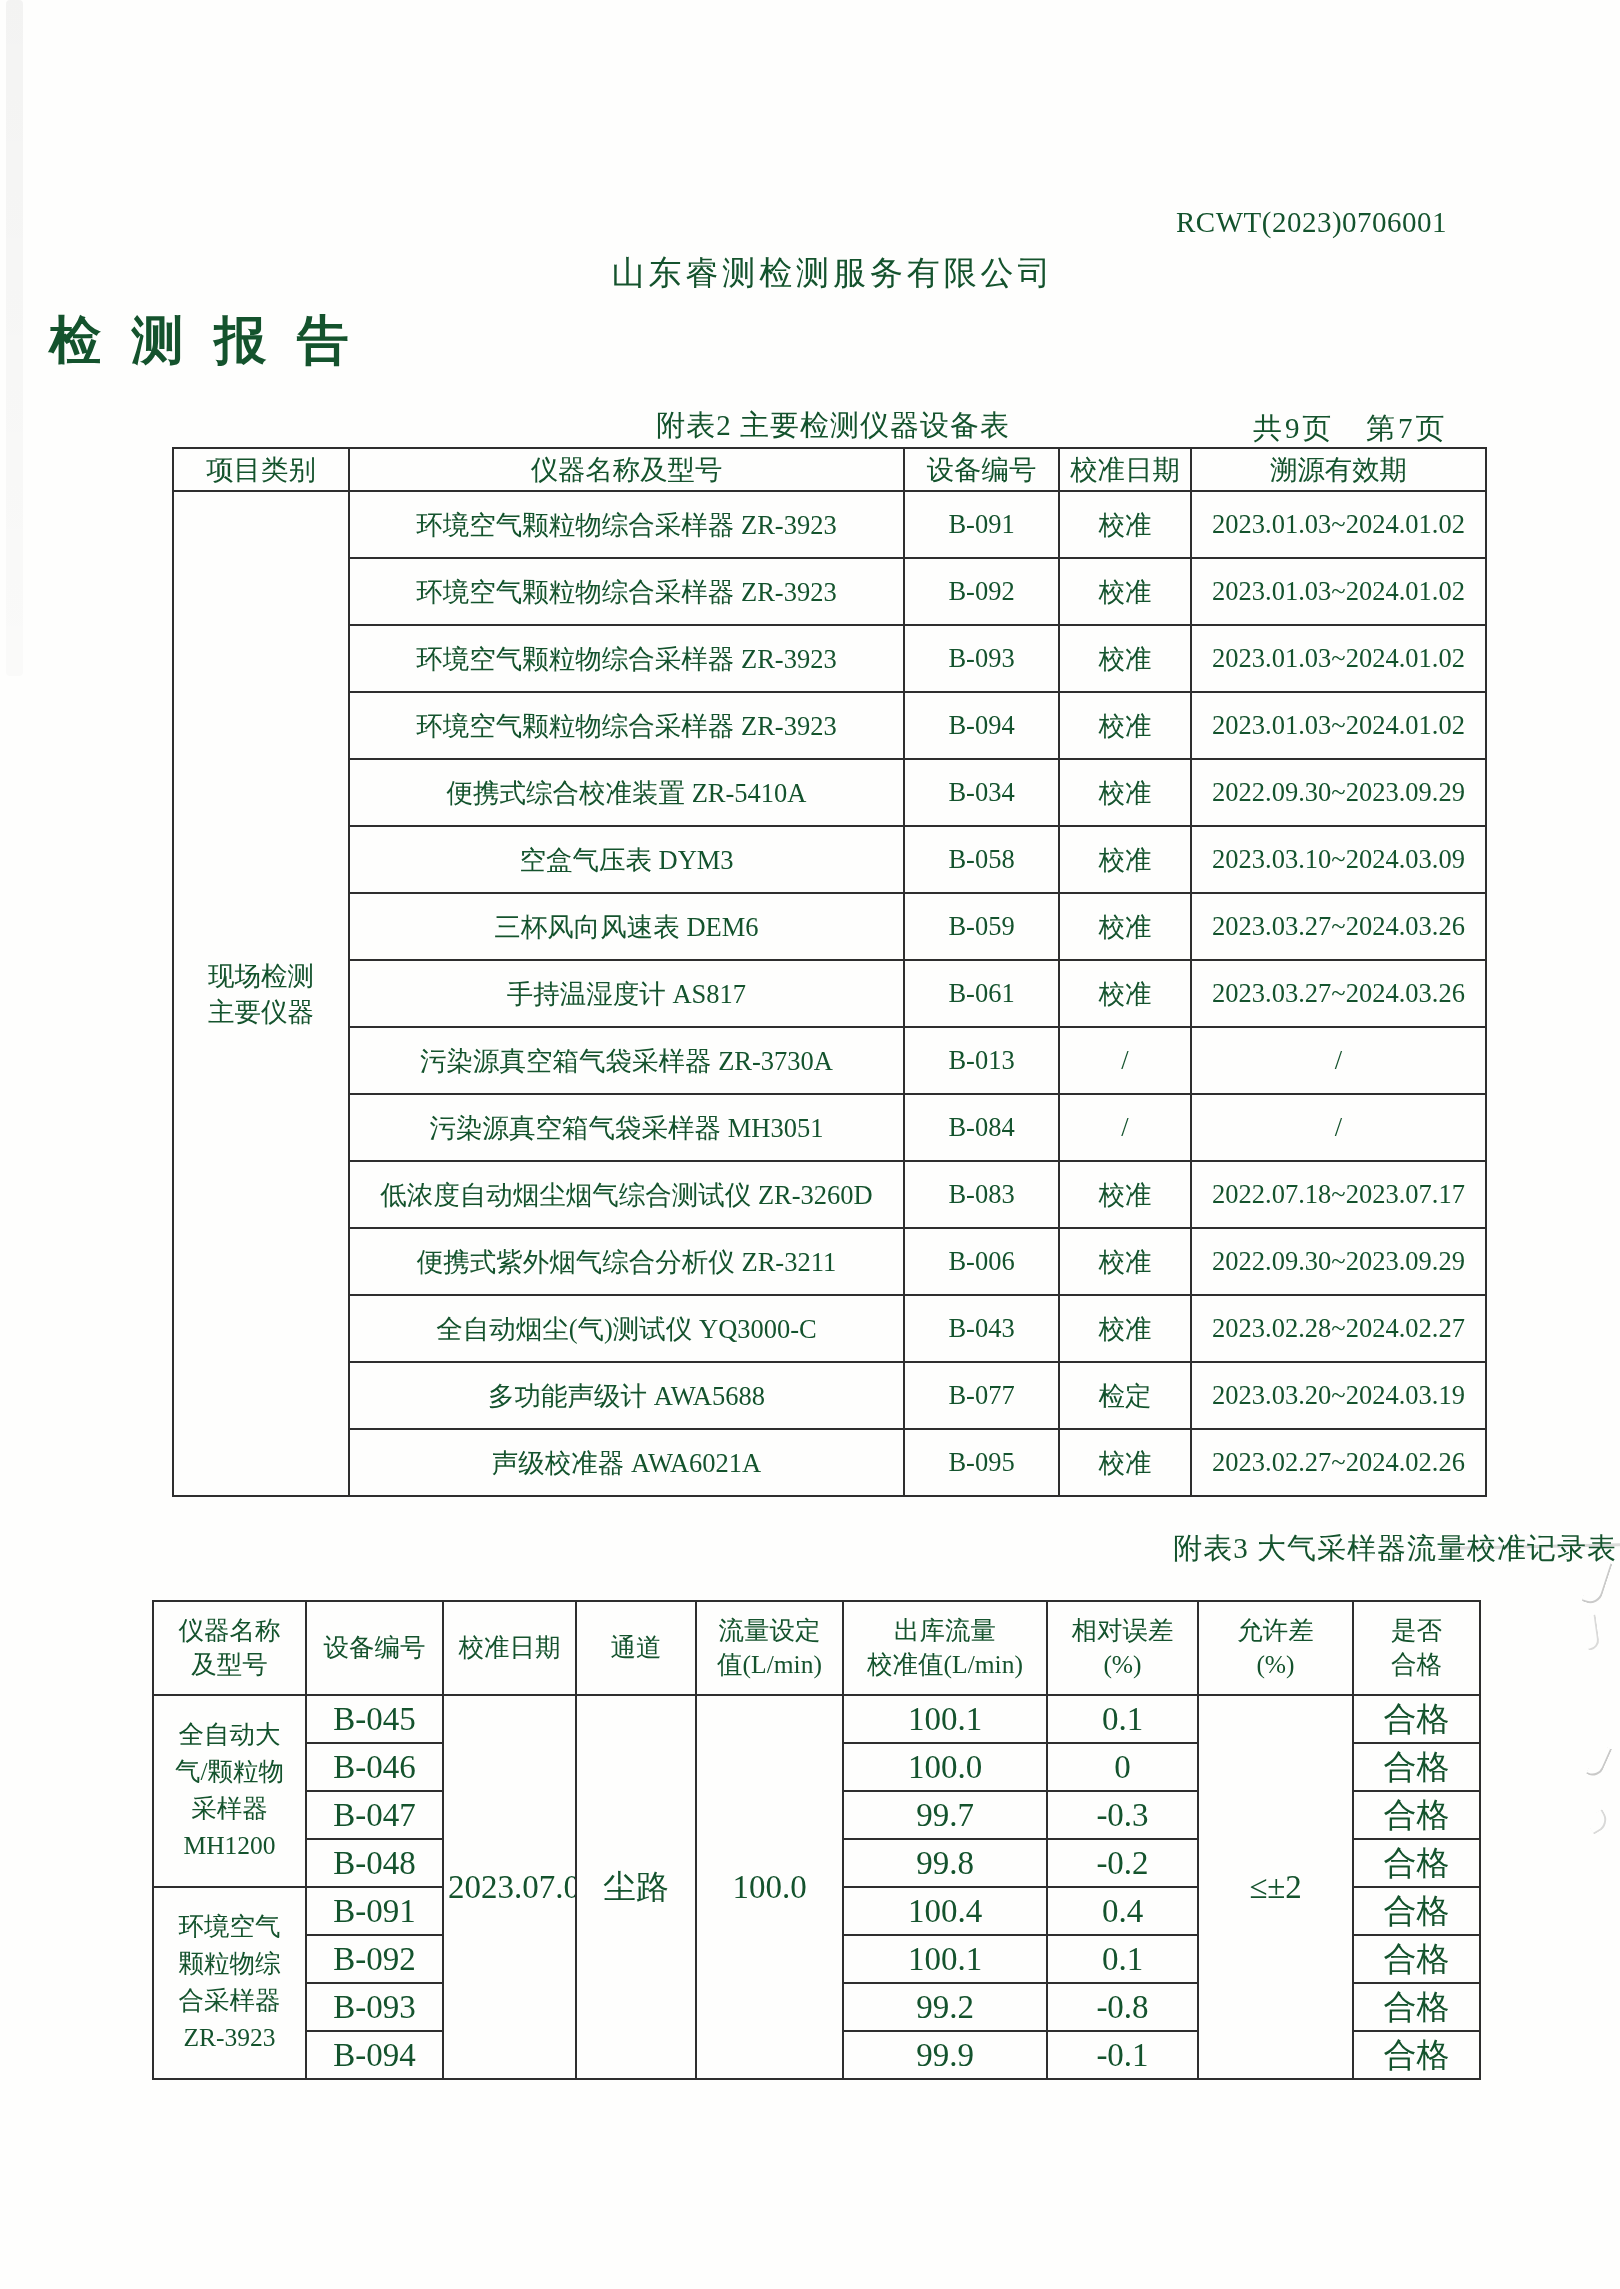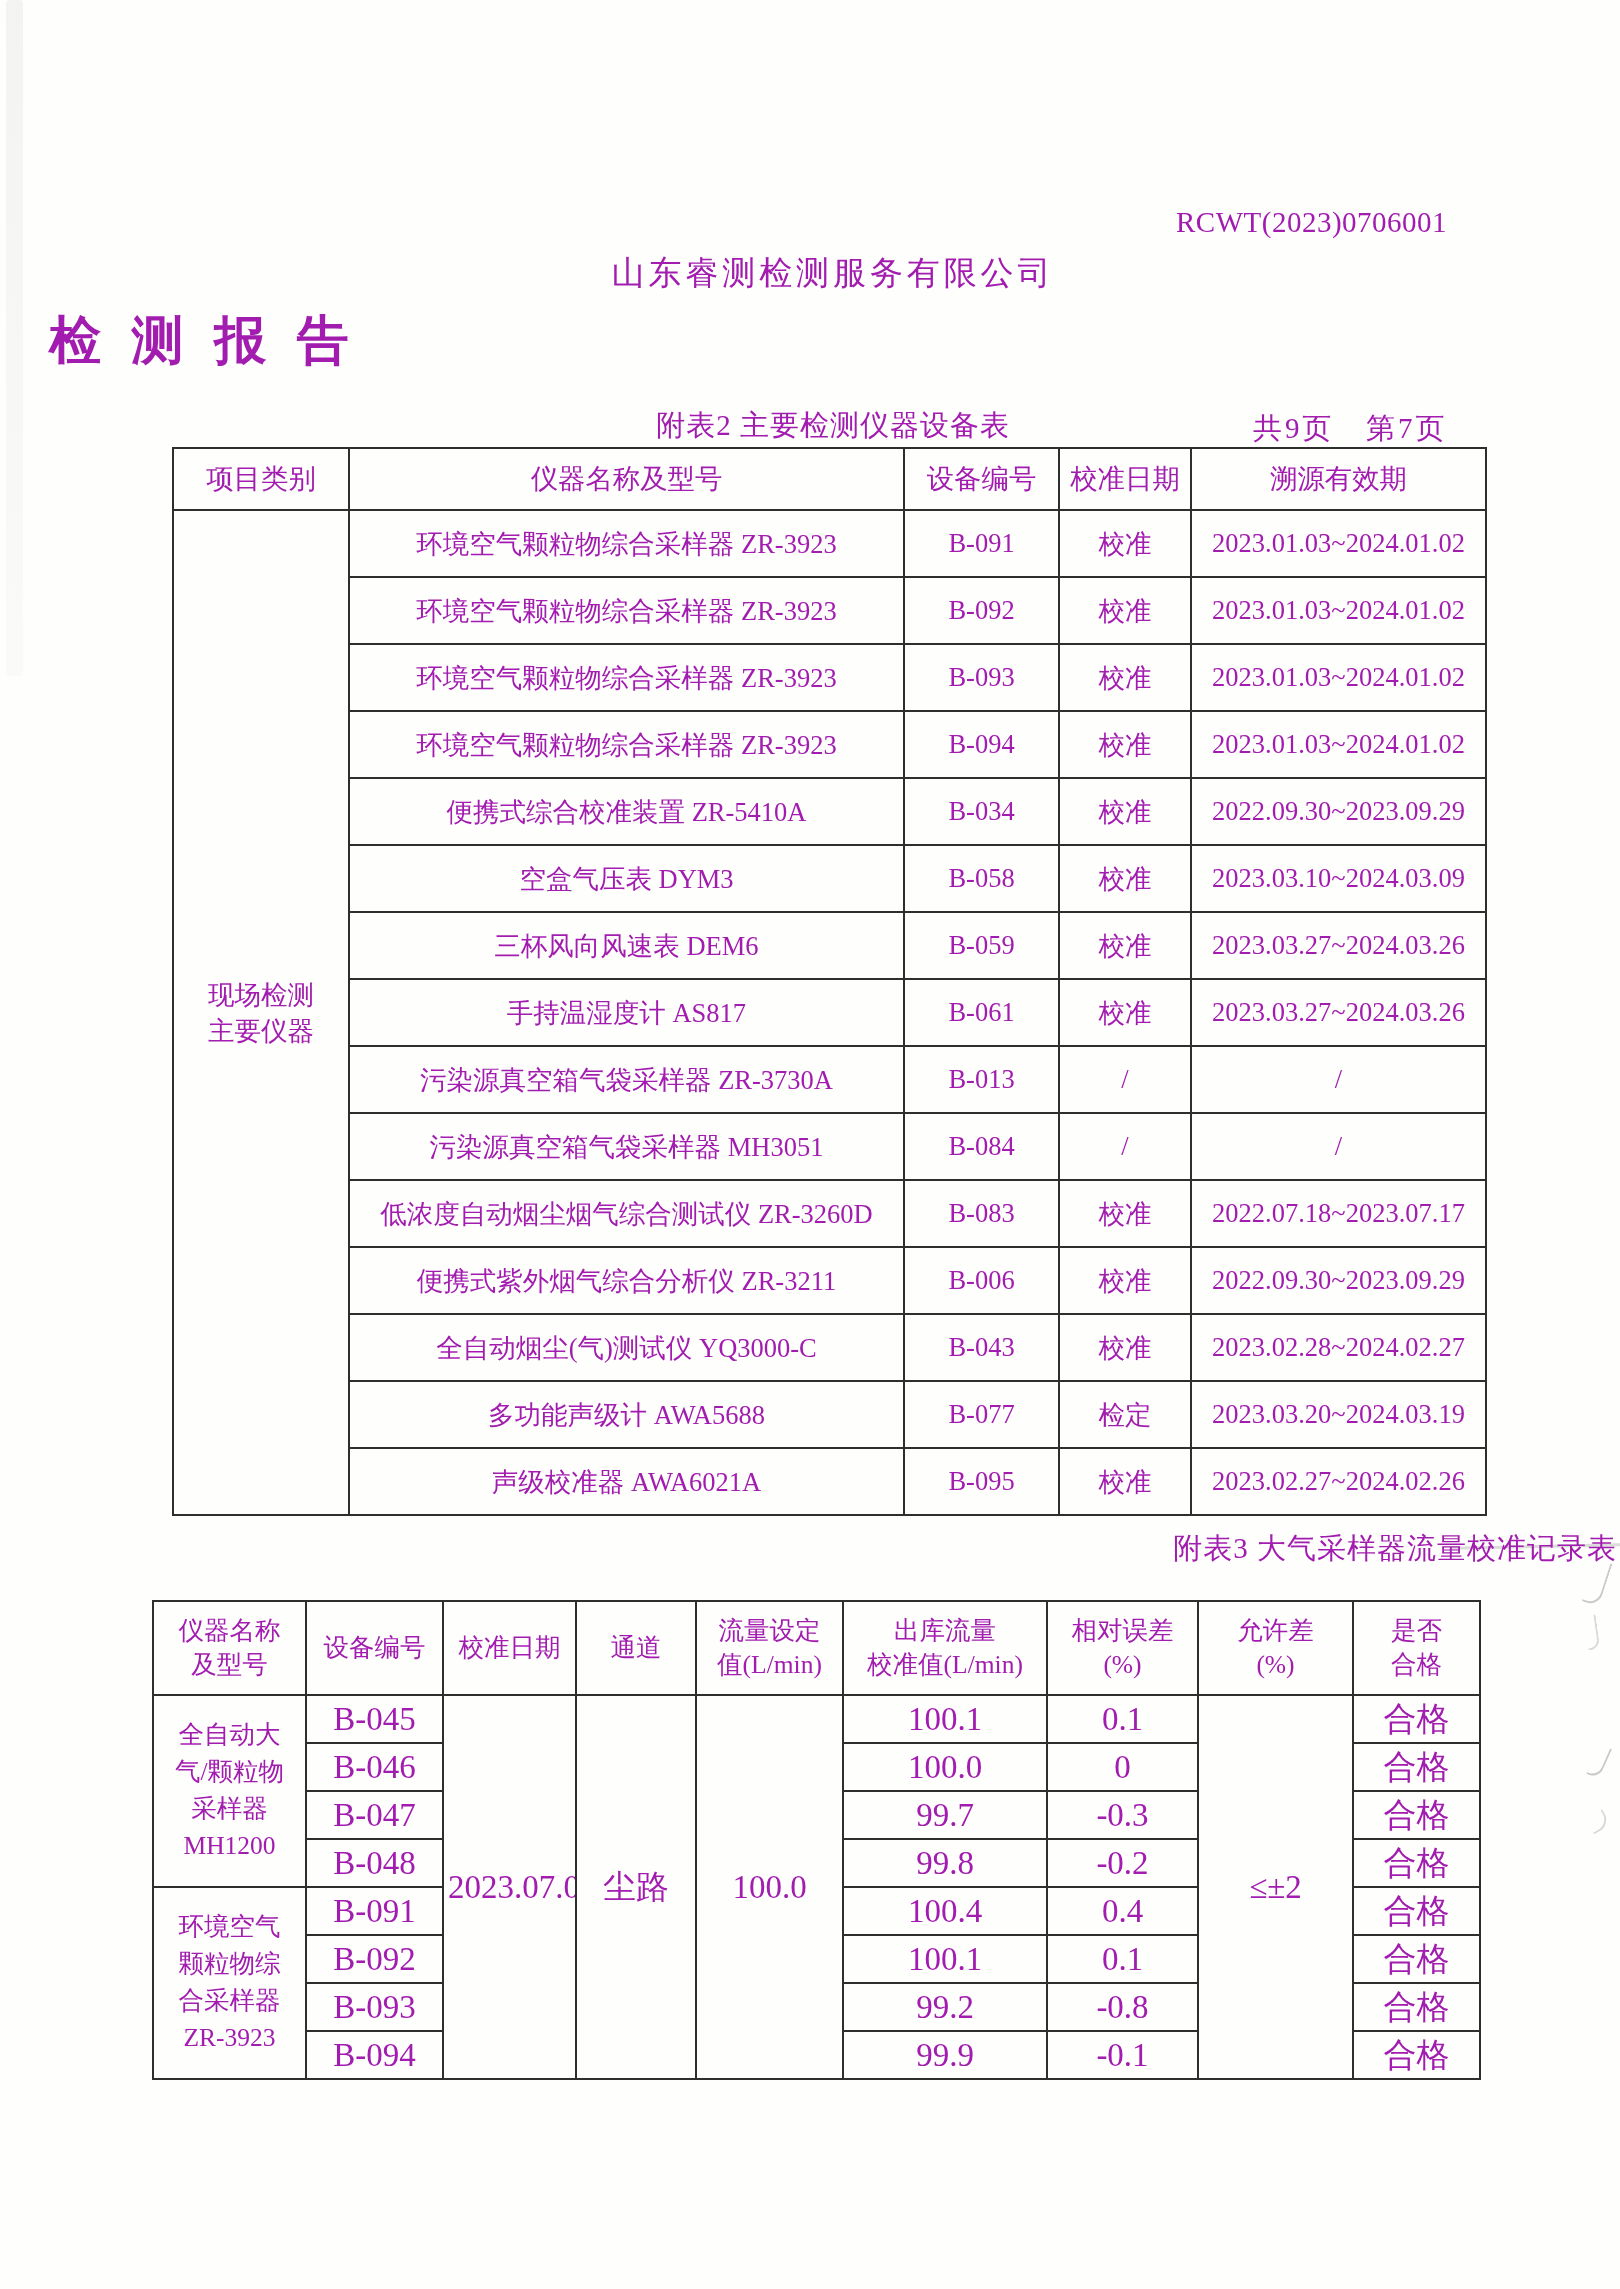--- a/index.html
+++ b/index.html
@@ -6,21 +6,21 @@
     margin: 0;
     padding: 0;
     background: #ffffff;
   }
   .page {
     position: relative;
     width: 1620px;
     height: 2290px;
     background: #fefefd;
     font-family: "Liberation Serif", "DejaVu Serif", serif;
-    color: #a21caf;
+    color: #14532d;
     overflow: hidden;
   }
   
   .scan-edge-left {
     position: absolute;
     left: 5.9px; top: 0;
     width: 17.6px; height: 676px;
     background: linear-gradient(to bottom, rgba(0,0,0,0.045), rgba(0,0,0,0.015));
     border-radius: 3.9px;
   }
@@ -100,21 +100,21 @@
     padding: 0 3.9px;
     box-sizing: border-box;
     font-weight: normal;
     overflow: hidden;
   }
   .t1 {
     position: absolute;
     left: 172px; top: 447px;
     width: 1313px;
   }
-  .t1 th { height: 62px; font-size: 27.4px; }
+  .t1 th { height: 43px; font-size: 27.4px; }
   .t1 td { height: 67px; font-size: 26.5px; }
   .t1 td.num { font-size: 26.5px; }
   .t2 {
     position: absolute;
     left: 152px; top: 1600px;
     width: 1327px;
     padding-left: 21px;
   }
   .t2 th { height: 94px; font-size: 25.5px; line-height: 1.35; }
   .t2 td { height: 48px; font-size: 33px; }

